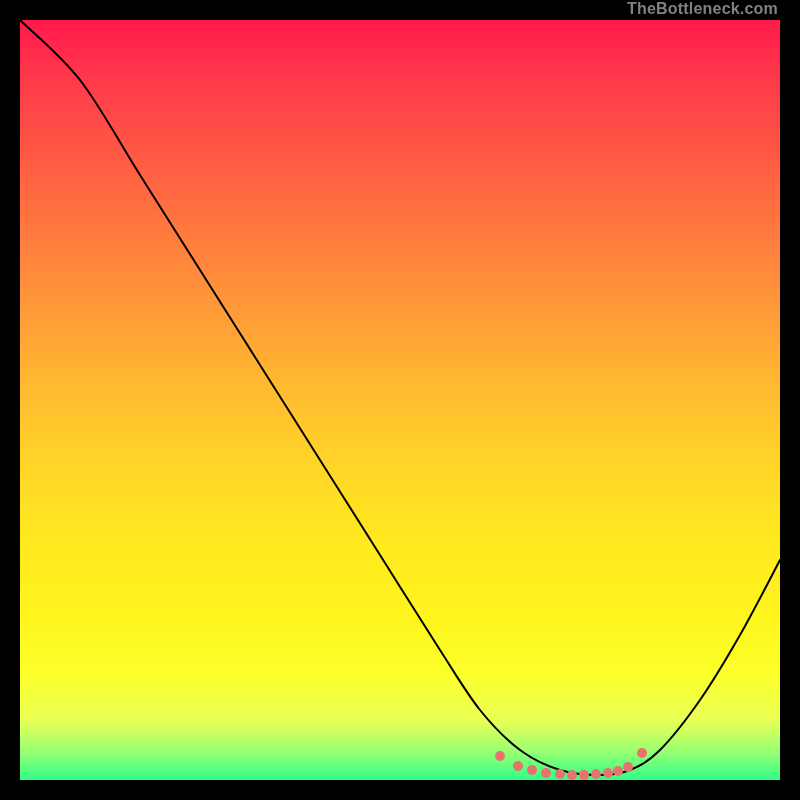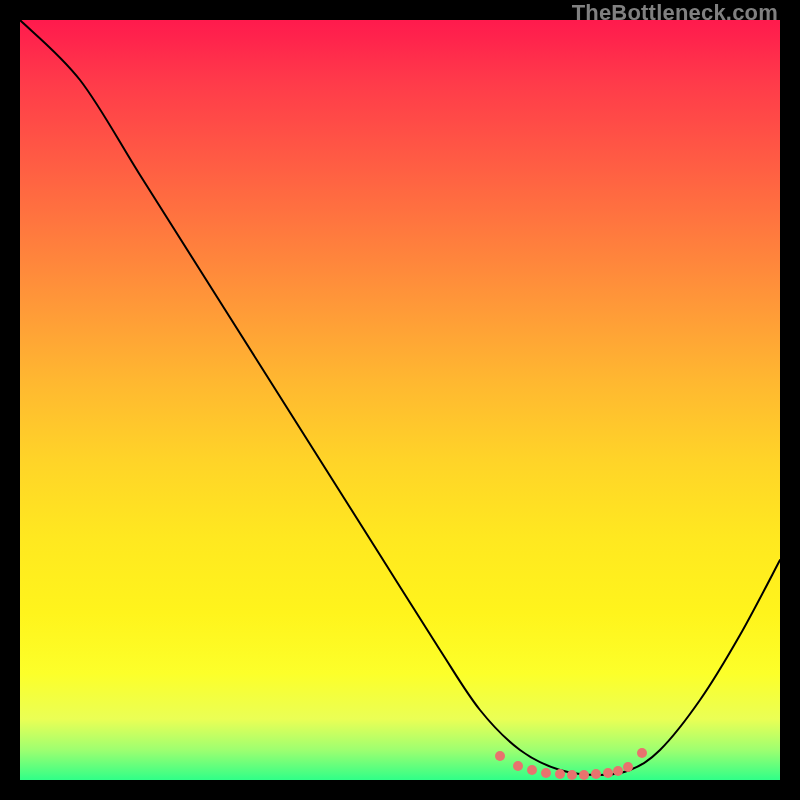--- a/index.html
+++ b/index.html
@@ -48,21 +48,21 @@
     top: 0;
     width: 760px;
     height: 760px;
     overflow: visible;
   }
   .watermark {
     position: absolute;
     top: 0px;
     right: 22px;
     color: #808080;
-    font-size: 22px;
+    font-size: 16px;
     font-weight: 600;
     letter-spacing: 0.2px;
     user-select: none;
   }
 </style>
 </head>
 <body>
 
 <div class="frame">
   <div class="gradient"></div>

